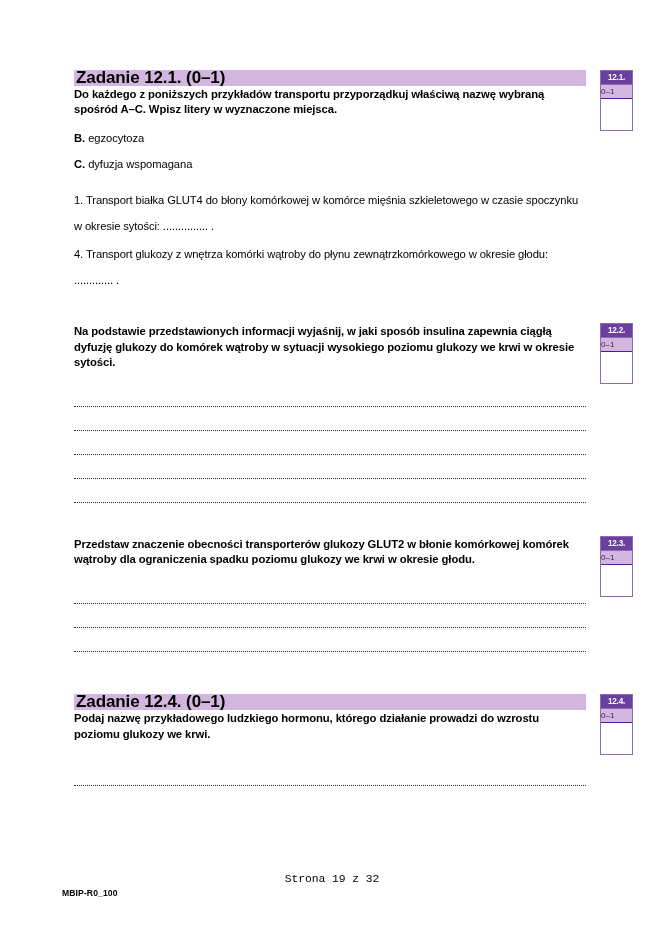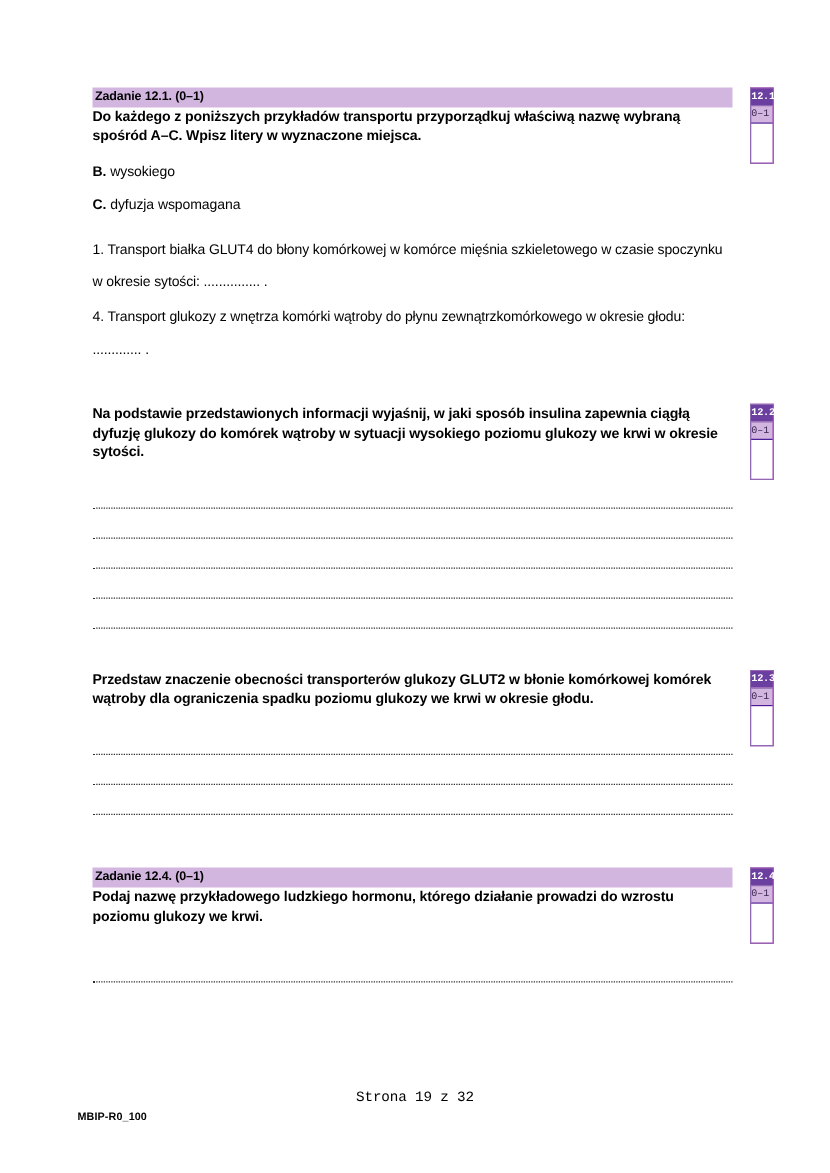--- a/index.html
+++ b/index.html
@@ -34,21 +34,21 @@
   }
 
   
   .task {
     position: relative;
     width: 512px;
   }
 
   .task-title {
     background: #d3b6e0;
-    font-size: 10px;
+    font-size: 17px;
     font-weight: bold;
     line-height: 14px;
     padding: 1px 0 1px 2px;
     letter-spacing: -0.1px;
   }
 
   .task-prompt {
     font-size: 11.3px;
     font-weight: bold;
     line-height: 15.2px;
@@ -88,25 +88,24 @@
   .dotline {
     width: 512px;
     height: 24px;
     border-bottom: 1px dotted #2b2b2b;
     box-sizing: border-box;
   }
 
   
   .score-box {
     position: absolute;
-    width: 19px;
+    width: 33px;
     border: 1px solid #8f6ab0;
     box-sizing: border-box;
-    background: #a21caf;
-    font-family: Liberation Mono, monospace;
+    background: #4c1d95;
   }
   .score-num {
     background: #6b3fa0;
     color: #ffffff;
     font-size: 8.2px;
     font-weight: bold;
     text-align: center;
     line-height: 13px;
     height: 13px;
     letter-spacing: -0.2px;
@@ -152,21 +151,21 @@
 
   <div class="content">
 
     <div class="task" style="margin-bottom:30px;">
       <div class="task-title">Zadanie 12.1. (0–1)</div>
       <div class="task-prompt">Do każdego z poniższych przykładów transportu przyporządkuj właściwą nazwę wybraną spośród A–C. Wpisz litery w wyznaczone miejsca.</div>
 
       <div class="options">
         <div class="option">
           <span class="opt-letter">B.</span>
-          <span>wysokiego</span>
+          <span>egzocytoza</span>
         </div>
         <div class="option">
           <span class="opt-letter">C.</span>
           <span>dyfuzja wspomagana</span>
         </div>
       </div>
 
       <div class="statements">
         <div class="statement">1. Transport białka GLUT4 do błony komórkowej w komórce mięśnia szkieletowego w czasie spoczynku w okresie sytości: ............... .</div>
         <div class="statement">4. Transport glukozy z wnętrza komórki wątroby do płynu zewnątrzkomórkowego w okresie głodu: ............. .</div>

